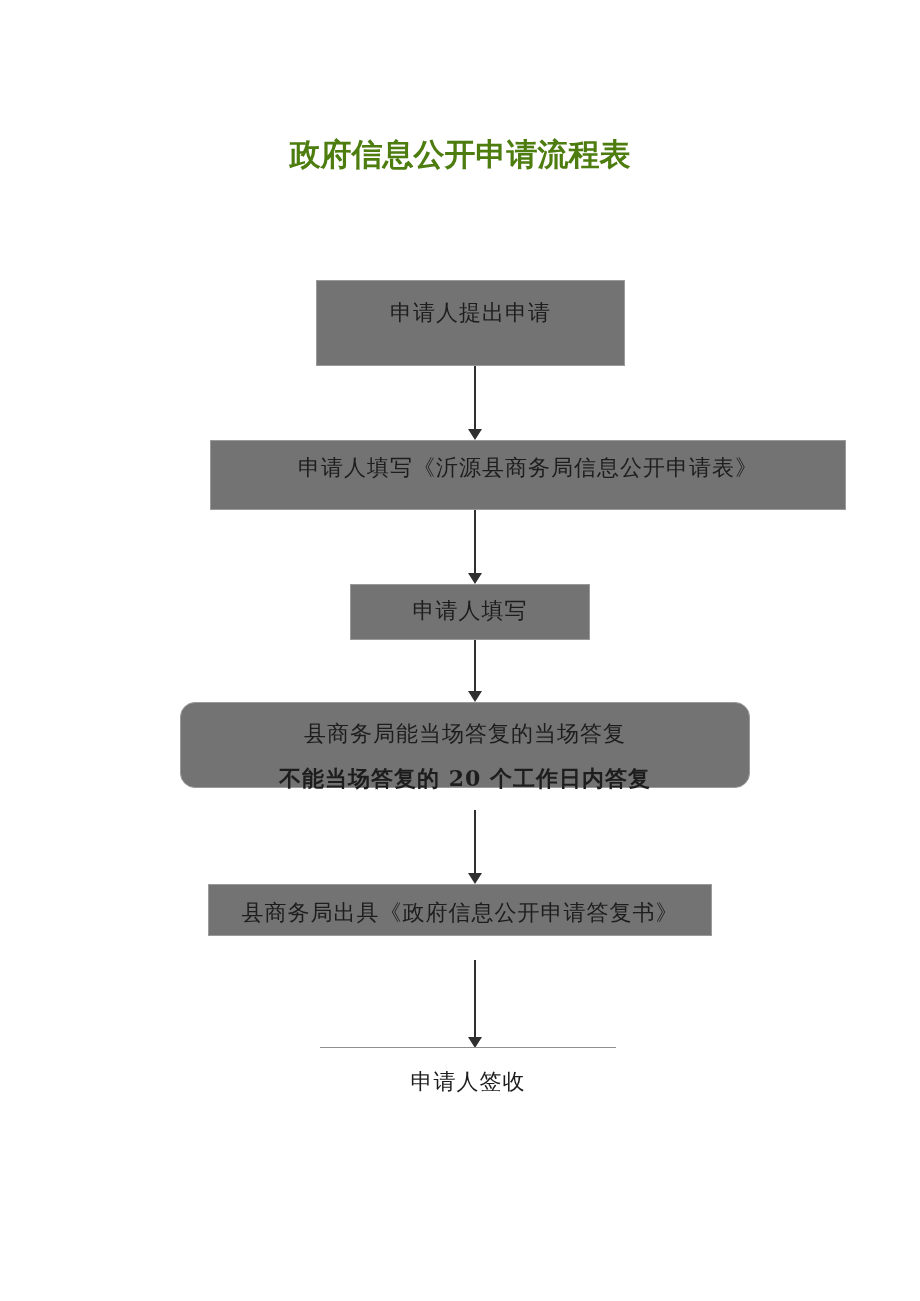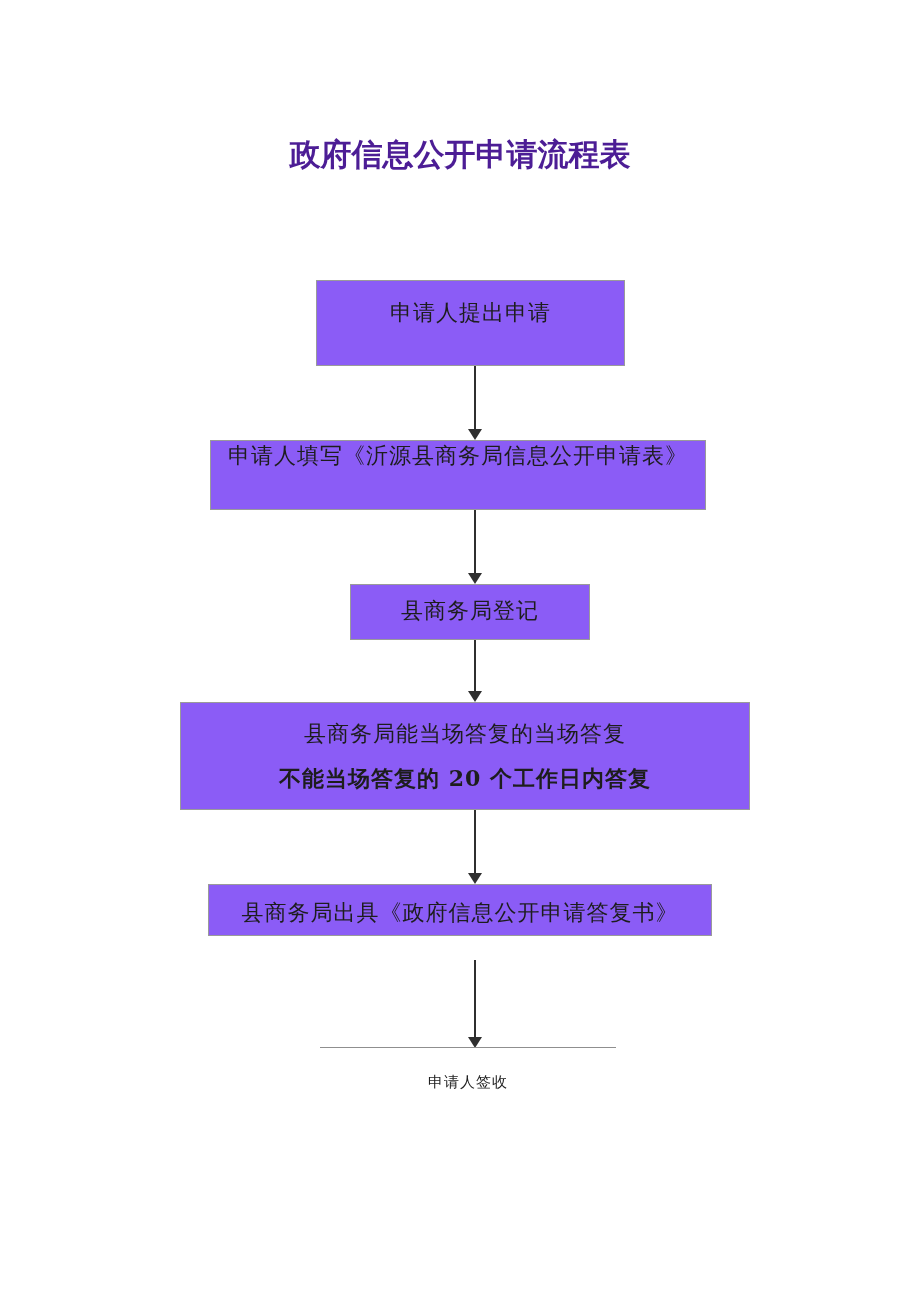--- a/index.html
+++ b/index.html
@@ -31,31 +31,31 @@
   #title {
     position: absolute;
     left: 0;
     top: 134px;
     width: 920px;
     text-align: center;
     font-family: "DejaVu Sans", "Liberation Sans", sans-serif;
     font-size: 31px;
     font-weight: 700;
     letter-spacing: 0px;
-    color: #4c1d95;
+    color: #4d7c0f;
     line-height: 40px;
     white-space: nowrap;
   }
 
   
   .node {
     position: absolute;
     box-sizing: border-box;
     border: 1.4px solid #9a9a9a;
-    background: #8b5cf6;
+    background: #737373;
     display: flex;
     flex-direction: column;
     align-items: center;
   }
   .node .line {
     font-size: 22px;
     line-height: 30px;
     color: #1d1d1d;
     white-space: nowrap;
     letter-spacing: 1px;
@@ -68,41 +68,42 @@
     top: 280px;
     width: 309px;
     height: 86px;
     padding-top: 17px;
   }
 
   
   #node-2 {
     left: 210px;
     top: 440px;
-    width: 496px;
+    width: 636px;
     height: 70px;
-    padding-top: 0;
+    padding-top: 12px;
   }
 
   
   #node-3 {
     left: 350px;
     top: 584px;
     width: 240px;
     height: 56px;
     padding-top: 11px;
   }
 
   
   #node-4 {
     left: 180px;
     top: 702px;
     width: 570px;
-    height: 108px;
+    height: 86px;
     padding-top: 16px;
+    border-radius: 15px;
   }
   #node-4 .line + .line {
     margin-top: 14px;
     font-weight: bold;
   }
 
   
   #node-5 {
     left: 208px;
     top: 884px;
@@ -120,21 +121,21 @@
   }
   #node-6 .rule {
     width: 296px;
     height: 0;
     border-top: 1.4px solid #8f8f8f;
   }
   #node-6 .label {
     margin-top: 19px;
     width: 296px;
     text-align: center;
-    font-size: 15px;
+    font-size: 22px;
     line-height: 30px;
     letter-spacing: 1px;
     color: #1d1d1d;
     white-space: nowrap;
   }
 
   
   .arrow {
     position: absolute;
     left: 468px;   
@@ -201,21 +202,21 @@
   <div class="node" id="node-2">
     <div class="line">申请人填写《沂源县商务局信息公开申请表》</div>
   </div>
 
   <div class="arrow" id="arrow-2">
     <div class="stem"></div>
     <div class="head"></div>
   </div>
 
   <div class="node" id="node-3">
-    <div class="line">县商务局登记</div>
+    <div class="line">申请人填写</div>
   </div>
 
   <div class="arrow" id="arrow-3">
     <div class="stem"></div>
     <div class="head"></div>
   </div>
 
   <div class="node" id="node-4">
     <div class="line">县商务局能当场答复的当场答复</div>
     <div class="line">不能当场答复的 20 个工作日内答复</div>

